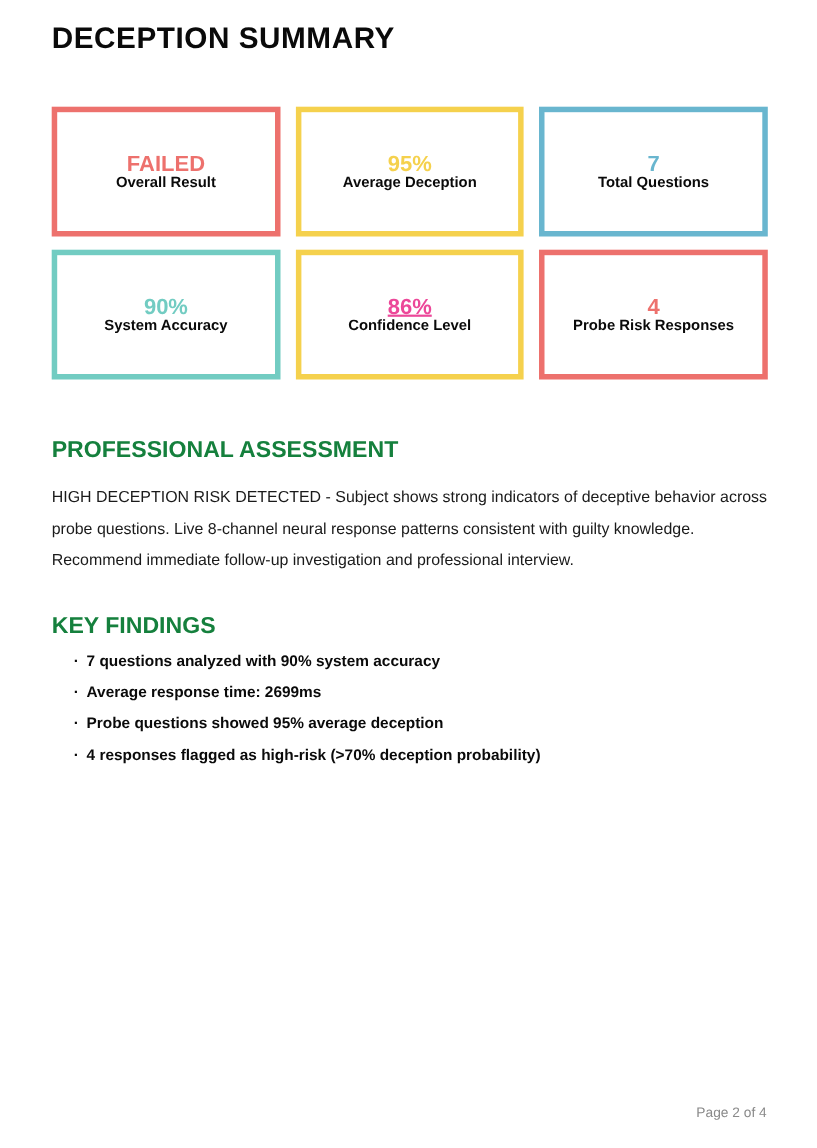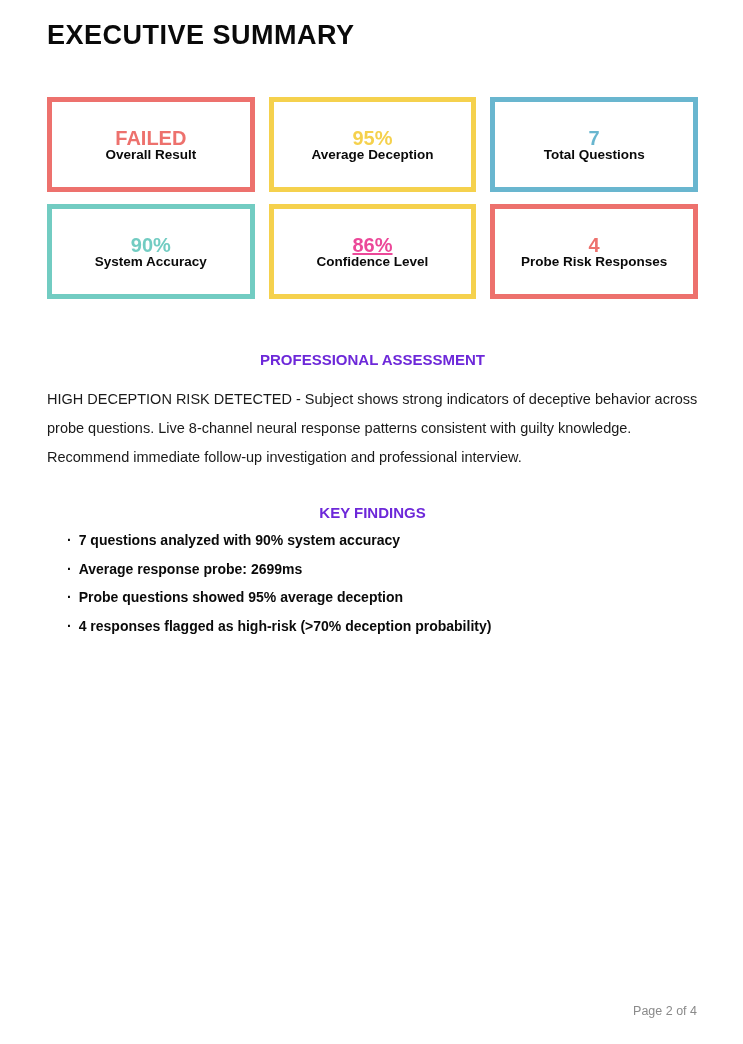--- a/index.html
+++ b/index.html
@@ -29,45 +29,44 @@
   }
   .cards-grid {
     margin-top: 46px;
     display: grid;
     grid-template-columns: repeat(3, 1fr);
     column-gap: 14px;
     row-gap: 12px;
   }
   .stat-card {
     box-sizing: border-box;
-    height: 95px;
+    height: 118px;
     border: 5px solid #cccccc;
     background: #ffffff;
     display: flex;
     flex-direction: column;
     align-items: center;
     justify-content: center;
   }
   .stat-value {
     font-size: 20px;
     font-weight: bold;
     line-height: 1;
   }
   .stat-label {
     font-size: 13.5px;
     font-weight: bold;
     color: #0a0a0a;
     line-height: 1;
   }
   .section-heading {
-    font-size: 15px;
+    font-size: 21px;
     font-weight: bold;
     margin: 0;
-    color: #6d28d9;
-    text-align: center;
+    color: #15803d;
   }
   .assessment-section {
     margin-top: 52px;
   }
   .assessment-body {
     margin: 17px 0 0 0;
     font-size: 14.5px;
     line-height: 29px;
     color: #1a1a1a;
     max-width: 652px;
@@ -100,21 +99,21 @@
     font-size: 12.5px;
     color: #8a8a8a;
   }
 </style>
 </head>
 <body>
 
 <div class="page">
   <div class="content">
 
-    <h1 class="page-title">EXECUTIVE SUMMARY</h1>
+    <h1 class="page-title">DECEPTION SUMMARY</h1>
 
     <div class="cards-grid">
       <div class="stat-card" style="border-color: rgb(237, 113, 109);">
         <div class="stat-value" style="color: rgb(237, 113, 109);">FAILED</div>
         <div class="stat-label">Overall Result</div>
       </div>
       <div class="stat-card" style="border-color: rgb(245, 209, 77);">
         <div class="stat-value" style="color: rgb(245, 209, 77);">95%</div>
         <div class="stat-label">Average Deception</div>
       </div>
@@ -138,21 +137,21 @@
 
     <div class="assessment-section">
       <h2 class="section-heading">PROFESSIONAL ASSESSMENT</h2>
       <p class="assessment-body">HIGH DECEPTION RISK DETECTED - Subject shows strong indicators of deceptive behavior across probe questions. Live 8-channel neural response patterns consistent with guilty knowledge. Recommend immediate follow-up investigation and professional interview.</p>
     </div>
 
     <div class="findings-section">
       <h2 class="section-heading">KEY FINDINGS</h2>
       <ul class="findings-list">
         <li>7 questions analyzed with 90% system accuracy</li>
-        <li>Average response probe: 2699ms</li>
+        <li>Average response time: 2699ms</li>
         <li>Probe questions showed 95% average deception</li>
         <li>4 responses flagged as high-risk (&gt;70% deception probability)</li>
       </ul>
     </div>
 
   </div>
 
   <div class="page-footer">Page 2 of 4</div>
 </div>
 

